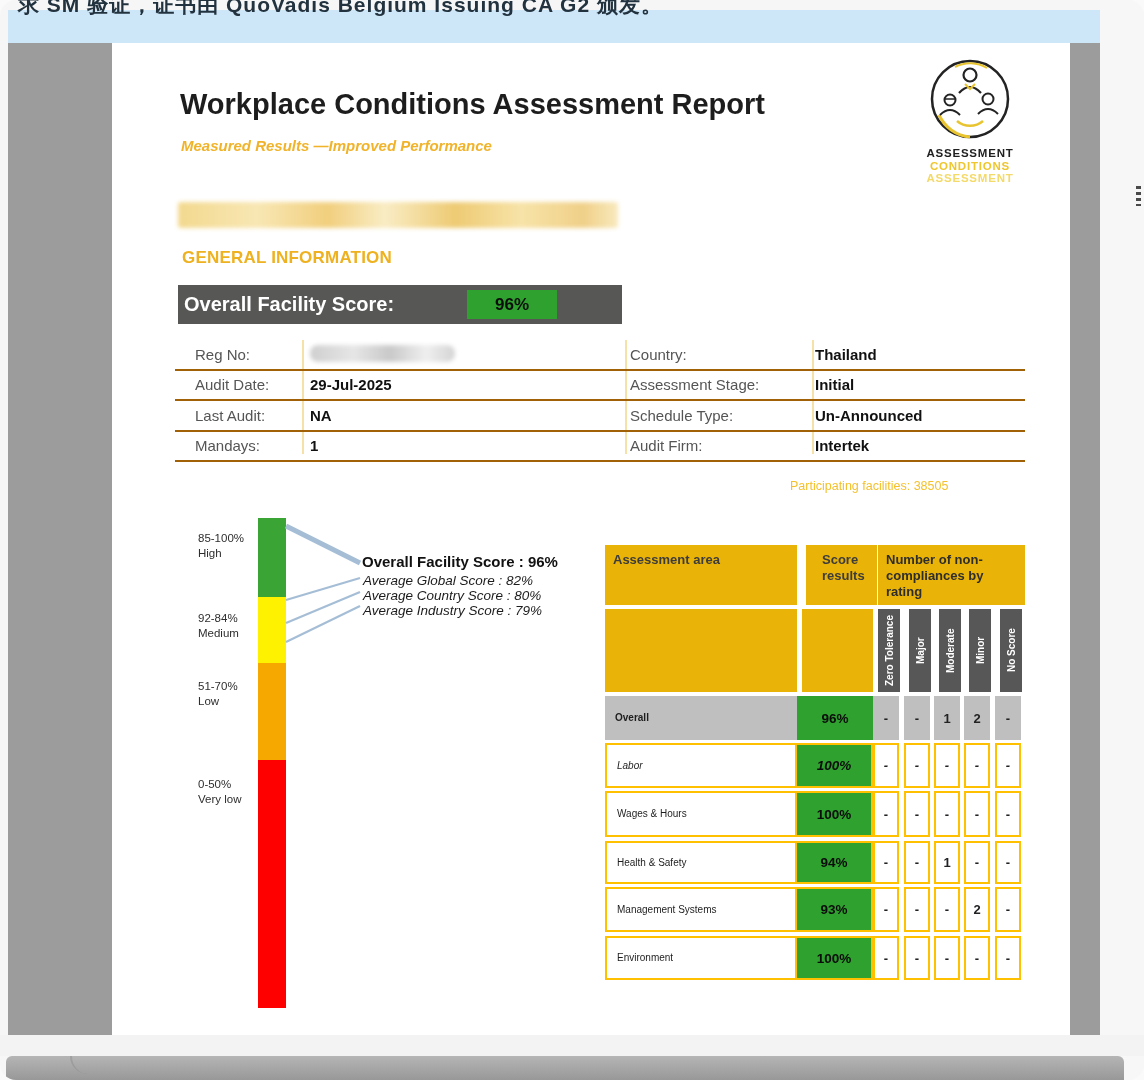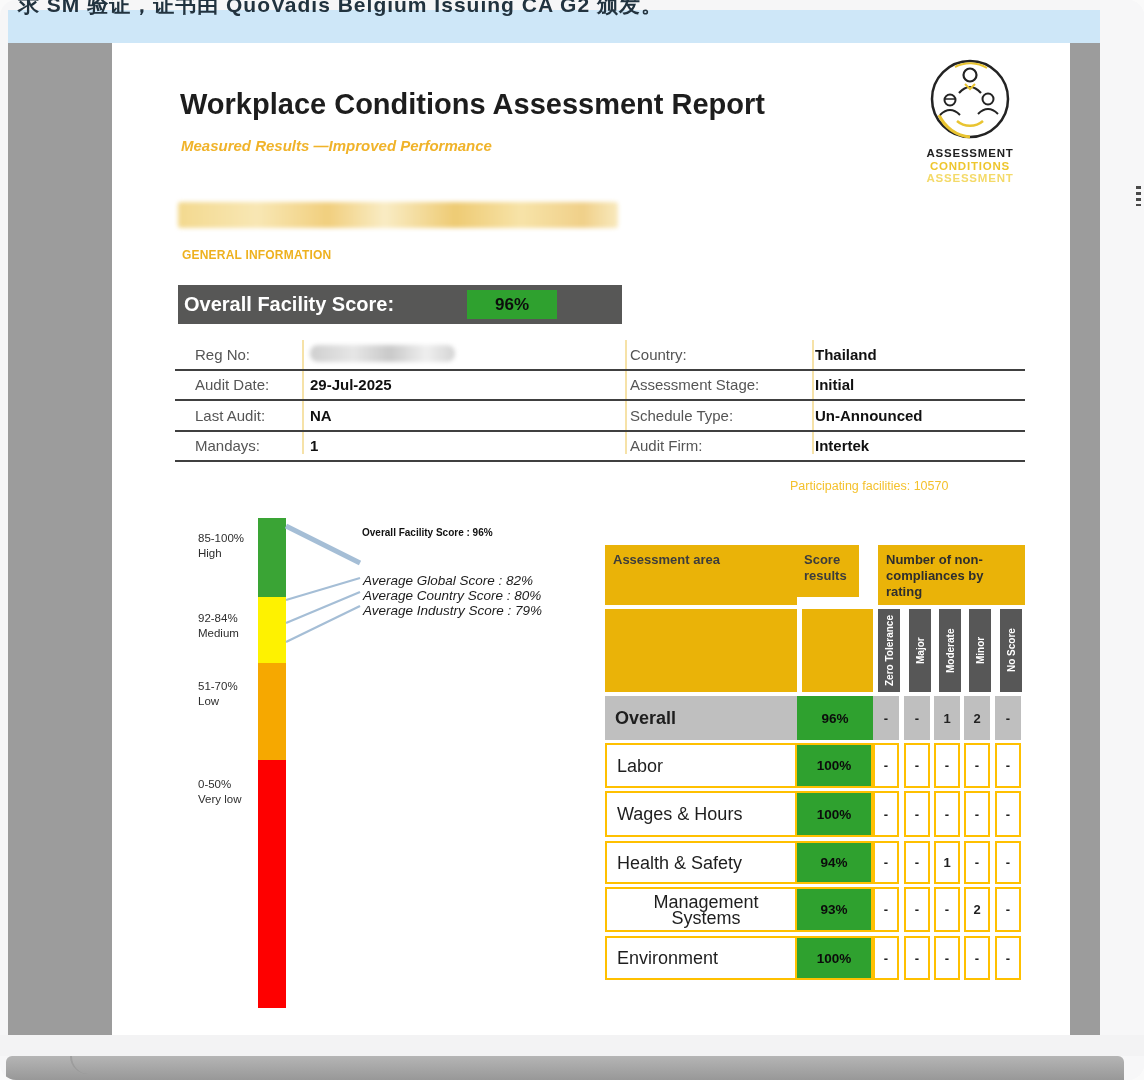--- a/index.html
+++ b/index.html
@@ -25,31 +25,31 @@
   #tagline{left:181px;top:137px;font-size:15px;font-weight:bold;font-style:italic;color:#f0b32a;}
   #logo{left:922px;top:55px;width:96px;text-align:center;}
   .logo-line{font-size:11.5px;font-weight:bold;letter-spacing:.8px;line-height:12.5px;}
   .logo-l1{color:#1f1f1f;}
   .logo-l2{color:#eec62d;}
   .logo-l3{color:#f4da69;}
 
   #redact-company{left:178px;top:202px;width:440px;height:26px;border-radius:3px;
     background:linear-gradient(90deg,#f3d98f,#f8e7b4 18%,#f1cf7e 34%,#f9ecc4 47%,#eecb74 63%,#f7e3a8 78%,#f0d089 92%,#f8e9bd);
     filter:blur(2px);}
-  #sec-general{left:182px;top:248px;font-size:12px;font-weight:bold;color:#eeb11f;letter-spacing:.2px;}
+  #sec-general{left:182px;top:248px;font-size:17px;font-weight:bold;color:#eeb11f;letter-spacing:.2px;}
 
   
   #score-bar{left:178px;top:285px;width:444px;height:39px;background:#575756;display:flex;align-items:center;}
   #score-bar-label{color:#fff;font-weight:bold;font-size:20px;padding-left:6px;}
   #score-box{left:467px;top:290px;width:90px;height:29px;background:#2fa12f;color:#0c0c0c;
     font-weight:bold;font-size:17px;display:flex;align-items:center;justify-content:center;}
 
   
   #info-table{left:175px;top:340px;width:850px;height:114px;}
-  .info-row{position:relative;height:28.5px;border-bottom:2px solid #404040;}
+  .info-row{position:relative;height:28.5px;border-bottom:2px solid #a16207;}
   .iv{position:absolute;top:0;height:100%;display:flex;align-items:center;font-size:15px;}
   .i-l1{left:20px;color:#555;}
   .i-v1{left:135px;color:#111;font-weight:bold;}
   .i-l2{left:455px;color:#555;}
   .i-v2{left:640px;color:#111;font-weight:bold;}
   .vline{position:absolute;top:0;width:2px;height:114px;background:#f6e2a8;}
   #vl1{left:127px;} #vl2{left:450px;} #vl3{left:637px;}
   #redact-regno{left:310px;top:345px;width:145px;height:17px;border-radius:8px;
     background:linear-gradient(90deg,#cfcfcf,#e6e6e6 30%,#c9c9c9 55%,#efefef 80%,#d4d4d4);filter:blur(2px);}
 
@@ -59,42 +59,42 @@
 
   
   .band{left:258px;width:28px;}
   #band-0{top:518px;height:79px;}
   #band-1{top:597px;height:66px;}
   #band-2{top:663px;height:97px;}
   #band-3{top:760px;height:248px;}
   .gauge-label{left:198px;width:60px;font-size:11.5px;line-height:15px;color:#2e2e2e;}
   #glab-0{top:531px;} #glab-1{top:611px;} #glab-2{top:679px;} #glab-3{top:777px;}
   #connectors{left:284px;top:518px;width:84px;height:130px;}
-  #ann-overall{left:362px;top:527px;font-size:10px;font-weight:bold;color:#111;}
+  #ann-overall{left:362px;top:553px;font-size:15px;font-weight:bold;color:#111;}
   .ann-it{left:363px;font-size:13.5px;font-style:italic;color:#1c1c1c;}
   #ann-global{top:573px;} #ann-country{top:588px;} #ann-industry{top:603px;}
 
   
   #stbl{left:605px;top:545px;width:420px;height:436px;}
   .st{position:absolute;box-sizing:border-box;}
   .yhead{background:#eab308;color:#3c3c3c;font-weight:bold;font-size:13px;line-height:16px;padding:7px 6px 0 8px;}
   #st-h1a{left:0;top:0;width:192px;height:60px;}
-  #st-h1b{left:183px;top:0;width:71px;height:52px;padding-left:16px;}
+  #st-h1b{left:201px;top:0;width:71px;height:60px;padding-left:16px;}
   #st-h1c{left:273px;top:0;width:147px;height:60px;color:#2e2e2e;}
   #st-h2a{left:0;top:64px;width:192px;height:83px;}
   #st-h2b{left:197px;top:64px;width:71px;height:83px;}
   .nc-head{background:#575757;color:#fff;font-size:10px;font-weight:bold;top:64px;width:22px;height:83px;
     writing-mode:vertical-rl;transform:rotate(180deg);display:flex;align-items:center;justify-content:center;}
   #nch-0{left:273px;} #nch-1{left:304px;} #nch-2{left:334px;} #nch-3{left:364px;} #nch-4{left:395px;}
 
   .strow{position:absolute;left:0;width:420px;}
-  #r0{top:151px;height:44px;} #r1{top:198px;height:45px;} #r2{top:246px;height:46px;}
+  #r0{top:151px;height:44px;} #r1{top:198px;height:45px;font-style:italic;} #r2{top:246px;height:46px;}
   #r3{top:296px;height:43px;} #r4{top:342px;height:45px;text-align:center;} #r5{top:391px;height:44px;}
   .c-label{position:absolute;box-sizing:border-box;left:0;top:0;width:192px;height:100%;
-    display:flex;align-items:center;padding-left:10px;font-size:18px;color:#1e1e1e;line-height:16px;}
+    display:flex;align-items:center;padding-left:10px;font-size:10px;color:#1e1e1e;line-height:16px;}
   .c-score{position:absolute;box-sizing:border-box;left:192px;top:0;width:76px;height:100%;background:#2fa12f;
     display:flex;align-items:center;justify-content:center;font-size:13.5px;font-weight:bold;color:#0b0b0b;}
   .c-nc{position:absolute;box-sizing:border-box;top:0;width:26px;height:100%;
     display:flex;align-items:center;justify-content:center;font-size:13px;font-weight:bold;color:#222;}
   .nc0{left:268px;} .nc1{left:299px;} .nc2{left:329px;} .nc3{left:359px;} .nc4{left:390px;}
   .strow.white .c-label{background:#fff;border:2px solid #ffc000;}
   .strow.white .c-score{border:2px solid #ffc000;border-left:none;}
   .strow.white .c-nc{background:#fff;border:2px solid #ffc000;}
   .strow.gray .c-label{background:#bfbfbf;font-weight:bold;}
   .strow.gray .c-nc{background:#bfbfbf;}
@@ -175,21 +175,21 @@
     </div>
     <div class="info-row">
       <span class="iv i-l1">Mandays:</span>
       <span class="iv i-v1">1</span>
       <span class="iv i-l2">Audit Firm:</span>
       <span class="iv i-v2">Intertek</span>
     </div>
   </div>
   <div class="abs" id="redact-regno"></div>
 
-  <div class="abs" id="participating">Participating facilities: 10570</div>
+  <div class="abs" id="participating">Participating facilities: 38505</div>
 
   <div class="abs band" id="band-0" style="background-color: rgb(58, 164, 53);"></div>
   <div class="abs band" id="band-1" style="background-color: rgb(254, 242, 0);"></div>
   <div class="abs band" id="band-2" style="background-color: rgb(246, 168, 0);"></div>
   <div class="abs band" id="band-3" style="background-color: rgb(254, 0, 0);"></div>
 
   <div class="abs gauge-label" id="glab-0">
     <div>85-100%</div>
     <div>High</div>
   </div>

